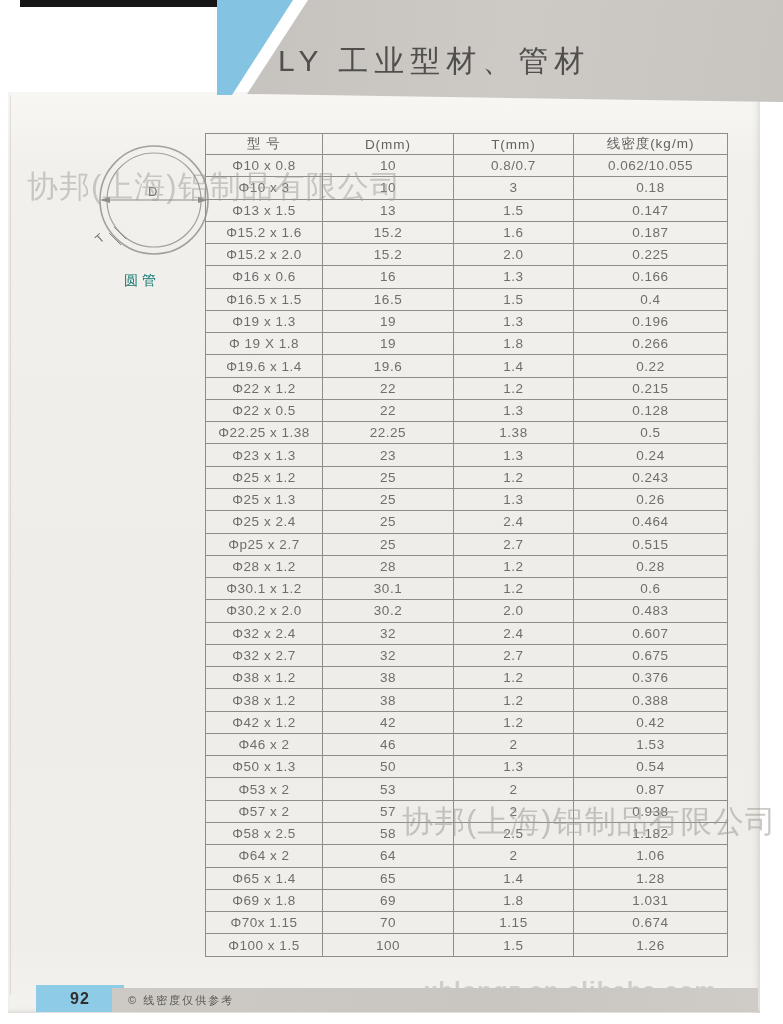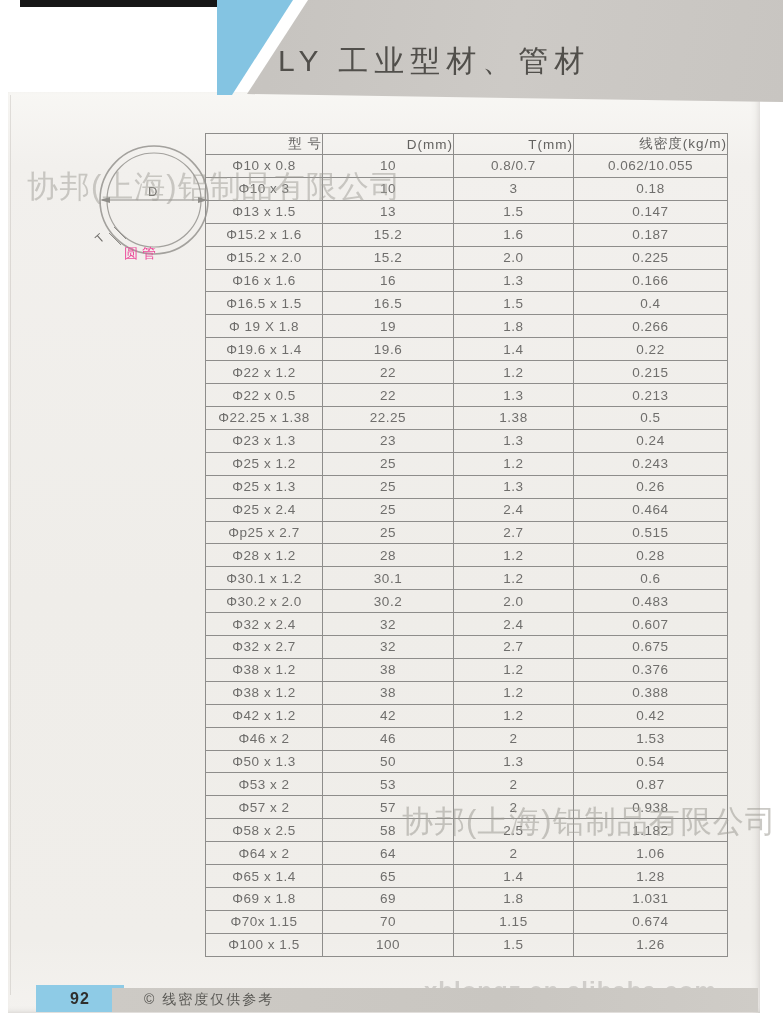--- a/index.html
+++ b/index.html
@@ -33,55 +33,55 @@
     clip-path: polygon(217px 0, 293px 0, 232px 95px, 217px 95px);
   }
   .page-title {
     position: absolute; left: 278px; top: 41px;
     font-size: 30px; font-weight: 500; color: #514f4b; letter-spacing: 6px; white-space: nowrap;
   }
 
   
   .diagram { position: absolute; left: 90px; top: 138px; width: 130px; height: 140px; }
   .diagram-caption {
-    position: absolute; left: 124px; top: 245px;
-    font-size: 14px; color: #ec4899; letter-spacing: 4px;
+    position: absolute; left: 124px; top: 272px;
+    font-size: 14px; color: #0f766e; letter-spacing: 4px;
   }
 
   
   .spec-table {
     position: absolute; left: 205px; top: 133px; width: 522px; height: 824px;
     border-collapse: collapse; table-layout: fixed;
     font-size: 13.5px; color: #6f6e6c;
   }
   .spec-table th, .spec-table td {
     border: 1px solid #8e8d8b; text-align: center; vertical-align: middle;
     padding: 0; height: 20px; letter-spacing: 0.5px;
     white-space: nowrap; overflow: hidden;
   }
-  .spec-table th { font-weight: 400; color: #636260; font-size: 13.5px; letter-spacing: 1px; text-align: right; }
+  .spec-table th { font-weight: 400; color: #636260; font-size: 13.5px; letter-spacing: 1px; }
 
   
   .wm { position: absolute; white-space: nowrap; pointer-events: none; }
   .wm-top { left: 27px; top: 166px; font-size: 31px; color: rgba(158,156,150,0.5); letter-spacing: 1px; }
   .wm-mid { left: 402px; top: 801px; font-size: 31px; color: rgba(158,156,150,0.55); letter-spacing: 1px; }
   .wm-site { left: 424px; top: 977px; font-size: 24px; font-weight: 700; color: rgba(196,194,189,0.75); letter-spacing: 1px; }
 
   
   .page-num-badge {
     position: absolute; left: 36px; top: 985px; width: 88px; height: 27px;
     background: #8ecbe6; display: flex; align-items: center; justify-content: center;
   }
   .page-num { font-size: 16px; font-weight: 700; color: #2f2e2c; letter-spacing: 1px; }
   .footer-strip {
     position: absolute; left: 112px; top: 988px; width: 646px; height: 24px;
     background: linear-gradient(90deg, #cdcac5 0%, #c9c6c1 60%, #cfccc7 100%);
     display: flex; align-items: center;
   }
-  .footnote { font-size: 14px; color: #5a5955; letter-spacing: 2px; padding-left: 32px; }
+  .footnote { font-size: 11px; color: #5a5955; letter-spacing: 2px; padding-left: 16px; }
 
   .edge-line { position: absolute; left: 10px; top: 95px; width: 1px; height: 900px; background: rgba(180,176,170,0.35); }
 </style>
 </head>
 <body>
 
 <div id="stage">
 
   <div class="paper"></div>
   <div class="edge-line"></div>
@@ -144,32 +144,38 @@
           <td>1.6</td>
           <td>0.187</td>
         </tr>
         <tr>
           <td>Φ15.2 x 2.0</td>
           <td>15.2</td>
           <td>2.0</td>
           <td>0.225</td>
         </tr>
         <tr>
-          <td>Φ16 x 1.6</td>
+          <td>Φ16 x 0.6</td>
           <td>16</td>
           <td>1.3</td>
           <td>0.166</td>
         </tr>
         <tr>
           <td>Φ16.5 x 1.5</td>
           <td>16.5</td>
           <td>1.5</td>
           <td>0.4</td>
         </tr>
         <tr>
+          <td>Φ19 x 1.3</td>
+          <td>19</td>
+          <td>1.3</td>
+          <td>0.196</td>
+        </tr>
+        <tr>
           <td>Φ 19 X 1.8</td>
           <td>19</td>
           <td>1.8</td>
           <td>0.266</td>
         </tr>
         <tr>
           <td>Φ19.6 x 1.4</td>
           <td>19.6</td>
           <td>1.4</td>
           <td>0.22</td>
@@ -177,21 +183,21 @@
         <tr>
           <td>Φ22 x 1.2</td>
           <td>22</td>
           <td>1.2</td>
           <td>0.215</td>
         </tr>
         <tr>
           <td>Φ22 x 0.5</td>
           <td>22</td>
           <td>1.3</td>
-          <td>0.213</td>
+          <td>0.128</td>
         </tr>
         <tr>
           <td>Φ22.25 x 1.38</td>
           <td>22.25</td>
           <td>1.38</td>
           <td>0.5</td>
         </tr>
         <tr>
           <td>Φ23 x 1.3</td>
           <td>23</td>

